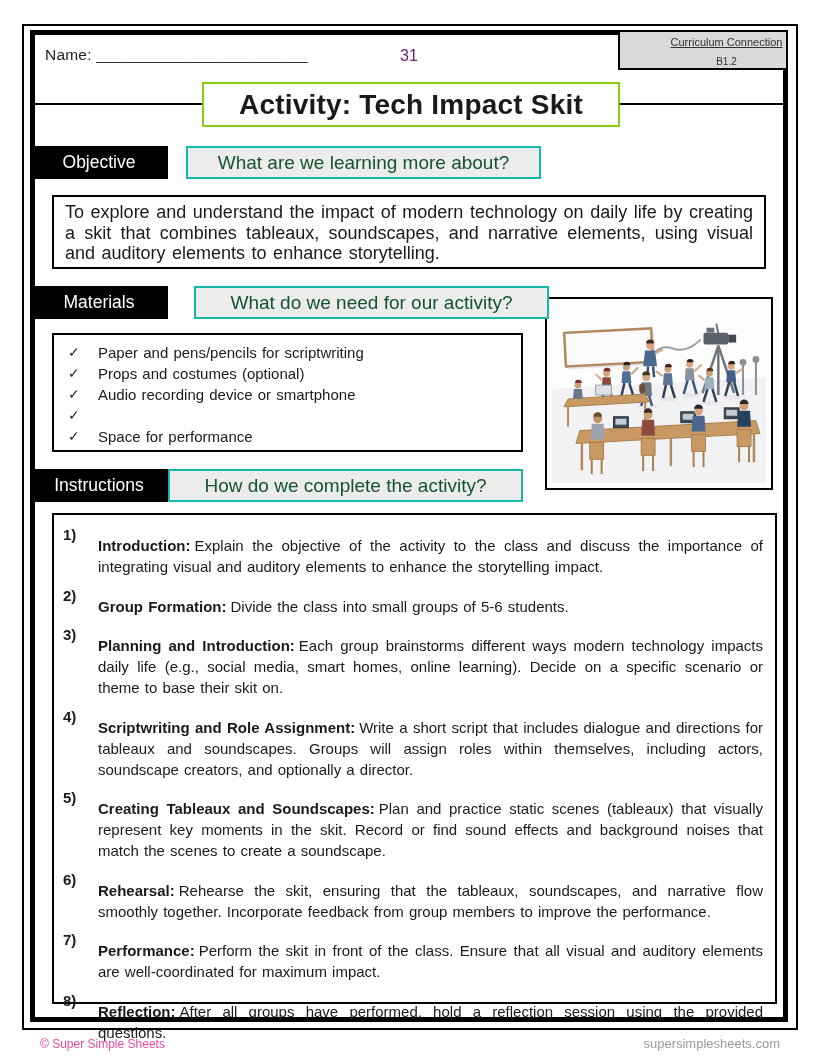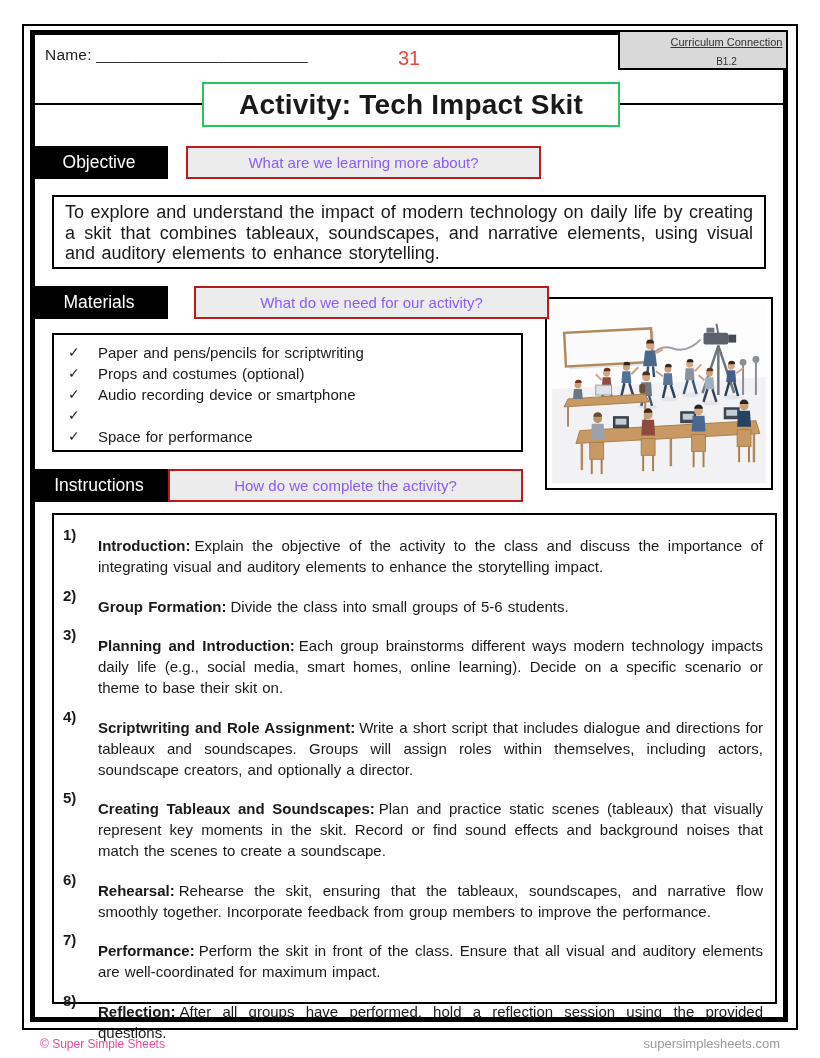--- a/index.html
+++ b/index.html
@@ -4,37 +4,37 @@
 <style>
   html,body{margin:0;padding:0;background:#fff;}
   .stage{position:relative;width:820px;height:1058px;background:#fff;
          font-family:"Liberation Sans",sans-serif;color:#1a1a1a;overflow:hidden;}
   .outer-frame{position:absolute;left:22px;top:24px;width:776px;height:1006px;
                border:2px solid #000;box-sizing:border-box;}
   .sheet{position:absolute;left:30px;top:30px;width:758px;height:992px;
          border:5px solid #000;box-sizing:border-box;background:#fff;}
   
   .name-row{position:absolute;left:10px;top:11px;font-size:15.5px;color:#222;letter-spacing:.2px;}
-  .page-number{position:absolute;left:0;top:12px;width:100%;text-align:center;font-size:20px;color:#ef4444;}
+  .page-number{position:absolute;left:0;top:12px;width:100%;text-align:center;font-size:16px;color:#701a75;}
   .curriculum-badge{position:absolute;right:-5px;top:-5px;width:170px;height:40px;
                     background:#d9d9d9;border:2px solid #000;box-sizing:border-box;
                     text-align:center;padding-top:4px;color:#333;padding-left:47px;}
   .curriculum-badge .line1{font-size:11px;text-decoration:underline;}
   .curriculum-badge .line2{font-size:10px;margin-top:8px;}
   .header-divider{position:absolute;left:-5px;right:-5px;top:68px;border-top:2px solid #000;}
   .title-box{position:absolute;left:167px;top:47px;width:418px;height:45px;background:#fff;
-             border:2px solid #22c55e;box-sizing:border-box;z-index:2;
+             border:2px solid #84cc16;box-sizing:border-box;z-index:2;
              display:flex;align-items:center;justify-content:center;}
   .title-box .t{font-size:28px;font-weight:bold;letter-spacing:.2px;}
   
   .section-header{position:absolute;left:-5px;height:33px;display:flex;z-index:1;}
   .section-label{background:#000;color:#fff;width:138px;display:flex;align-items:center;
                  justify-content:center;font-size:17.5px;}
-  .section-question{background:#ececec;border:2px solid #b91c1c;box-sizing:border-box;width:355px;
-                    display:flex;align-items:center;justify-content:center;font-size:15px;color:#8b5cf6;}
+  .section-question{background:#ececec;border:2px solid #14b8a6;box-sizing:border-box;width:355px;
+                    display:flex;align-items:center;justify-content:center;font-size:19px;color:#14532d;}
   .hdr-objective{top:111px;gap:18px;}
   .hdr-materials{top:251px;gap:26px;}
   .hdr-instructions{top:434px;}
   
   .objective-box{position:absolute;left:17px;top:160px;width:714px;height:74px;
                  border:2px solid #000;box-sizing:border-box;padding:5px 11px;
                  font-size:18px;line-height:20.5px;text-align:justify;word-spacing:1.5px;}
   .materials-box{position:absolute;left:17px;top:298px;width:471px;height:119px;
                  border:2px solid #000;box-sizing:border-box;padding:7px 8px 0 14px;}
   .materials-row{display:flex;font-size:15px;line-height:21px;word-spacing:1px;}

